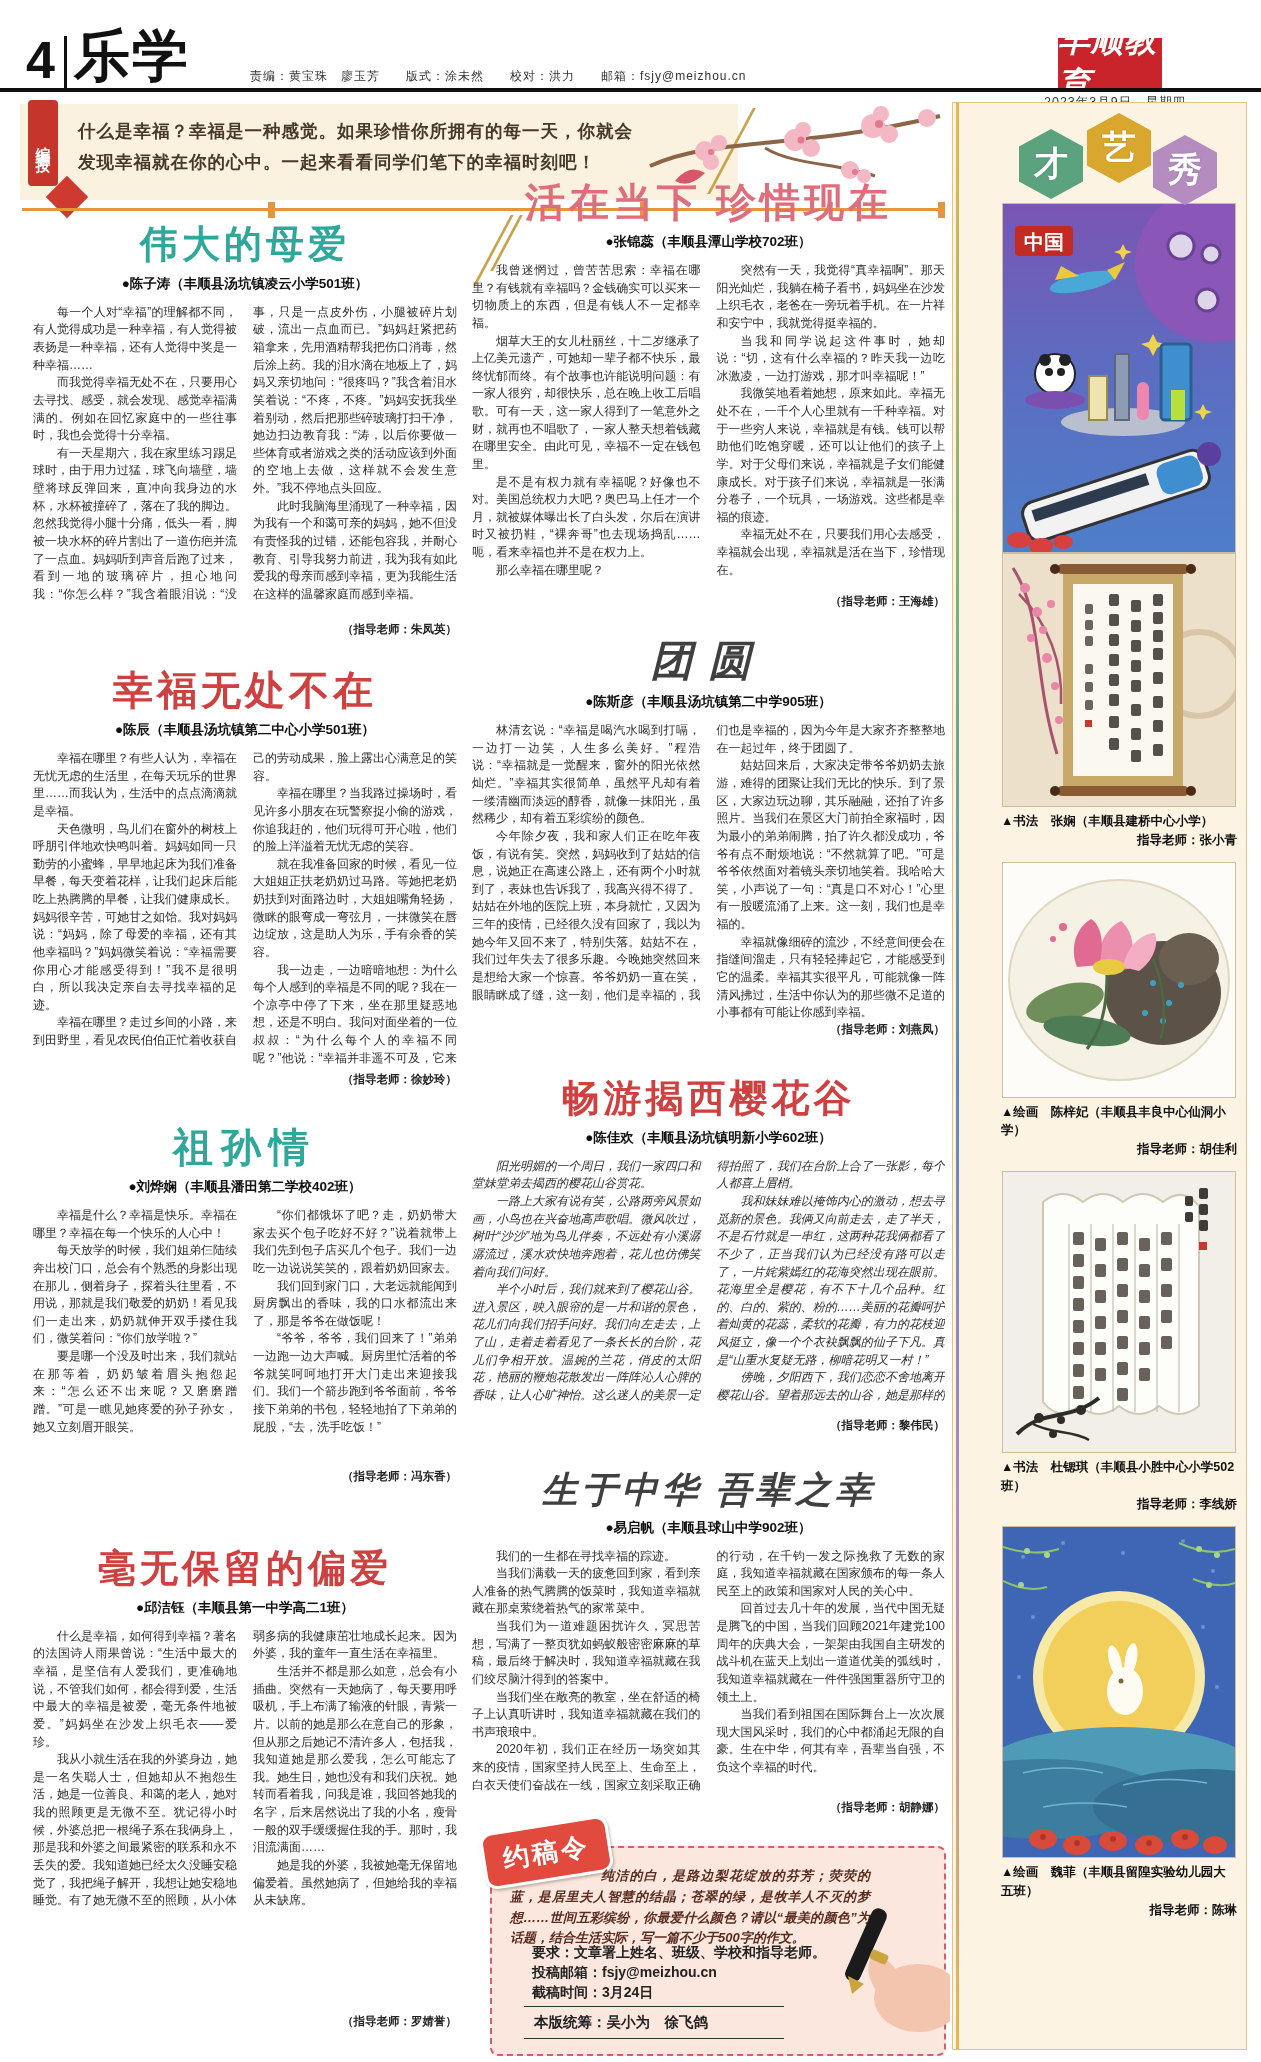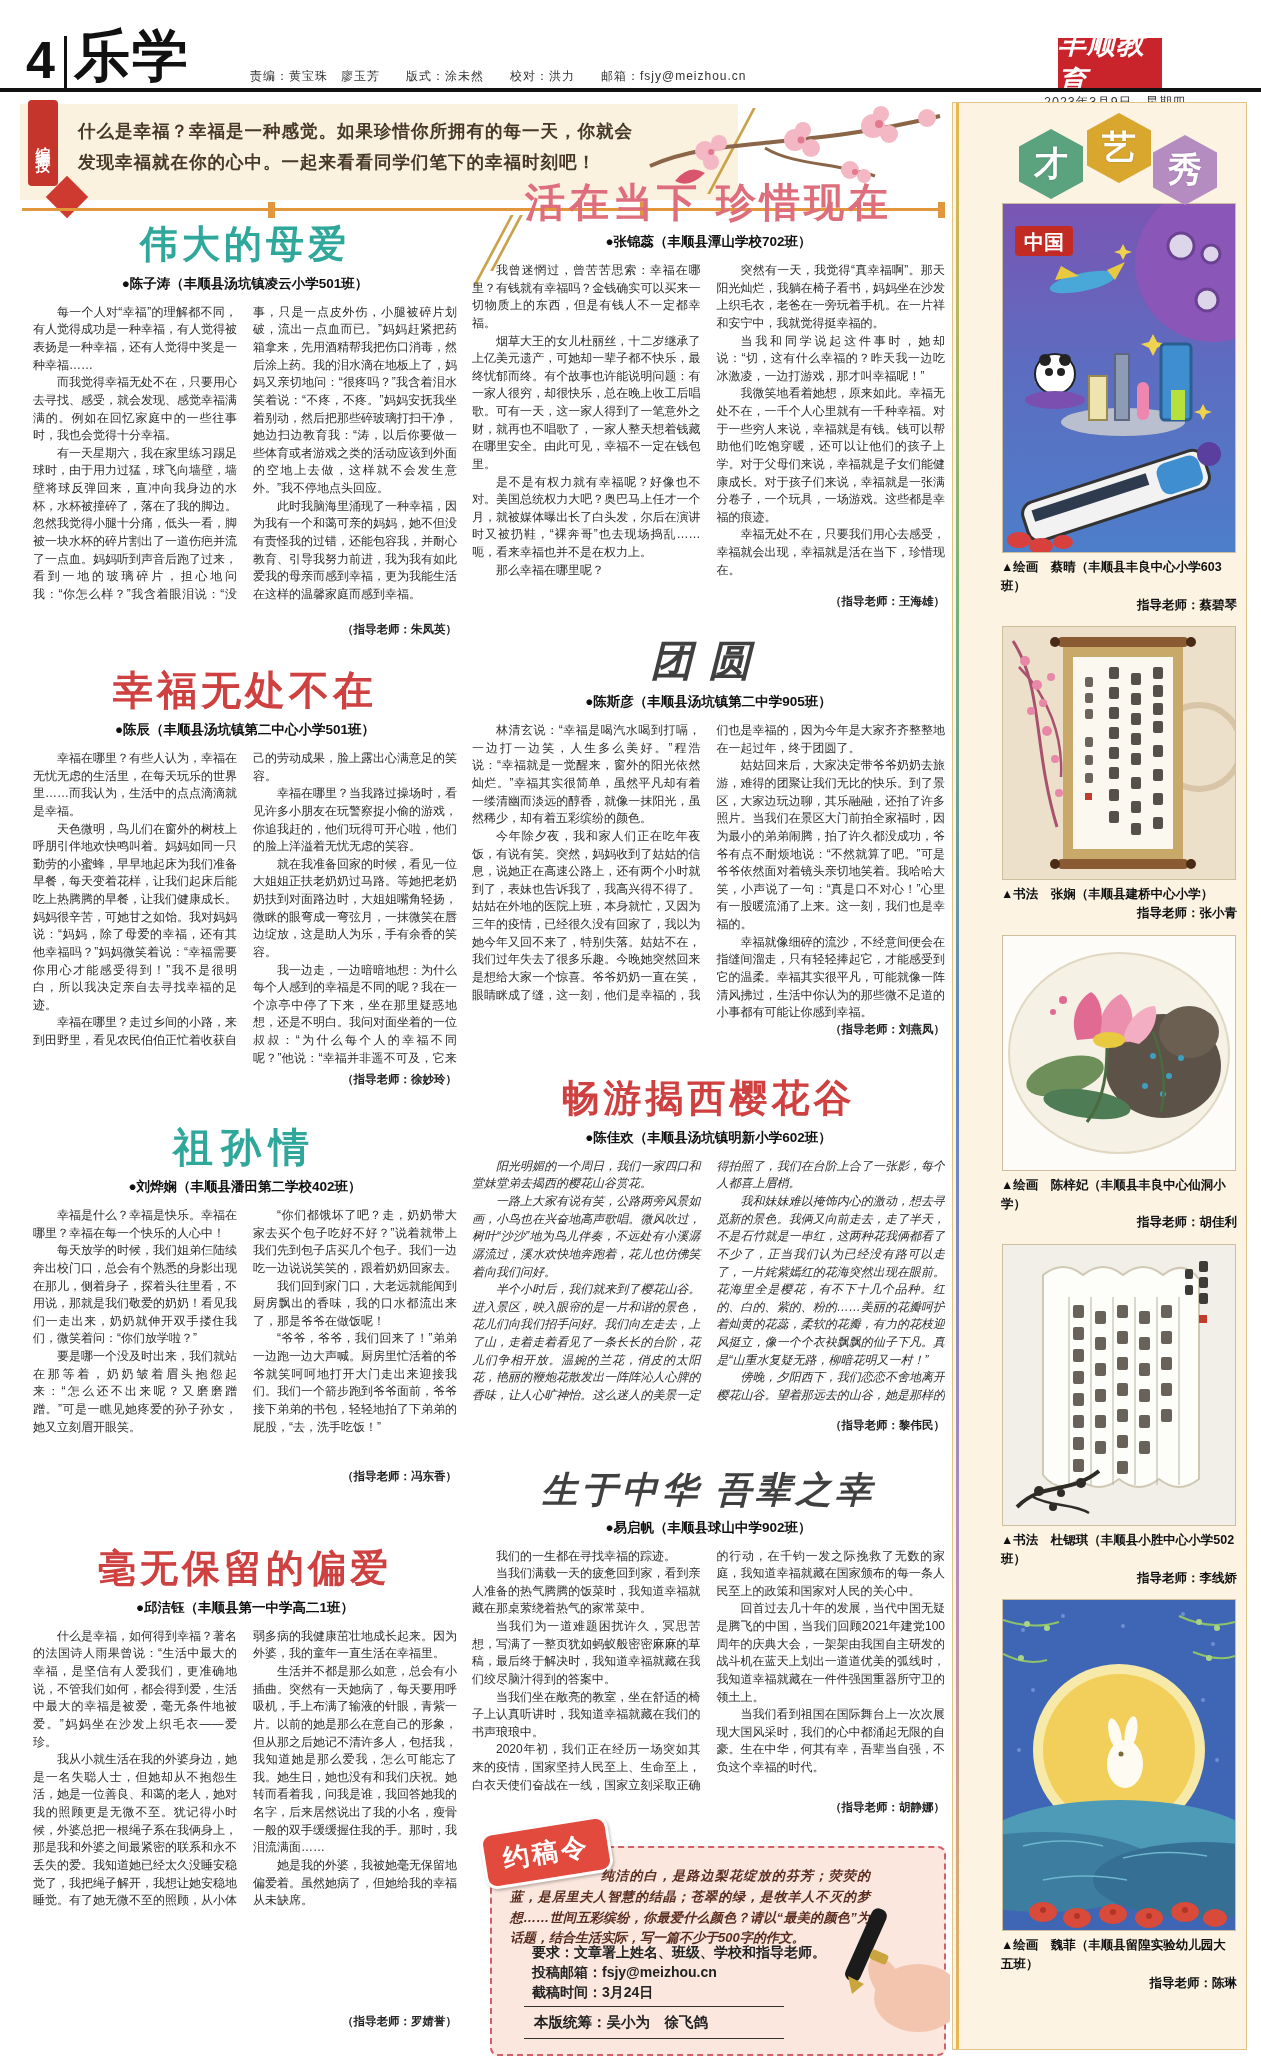--- a/index.html
+++ b/index.html
@@ -4,21 +4,21 @@
 <style>
   html,body{margin:0;padding:0;background:#ffffff;}
   #page{position:relative;width:1261px;height:2062px;background:#fff;overflow:hidden;
         font-family:"Liberation Sans","DejaVu Sans",sans-serif;color:#222;}
   
   .hdr-num{position:absolute;left:26px;top:34px;font-size:52px;font-weight:bold;color:#111;line-height:1;}
   .hdr-bar{position:absolute;left:64px;top:36px;width:3px;height:52px;background:#111;}
   .hdr-sec{position:absolute;left:74px;top:28px;font-size:56px;font-weight:bold;letter-spacing:2px;color:#111;line-height:1;}
   .hdr-credits{position:absolute;left:250px;top:68px;font-size:12px;color:#333;letter-spacing:1px;}
   .masthead{position:absolute;left:1058px;top:38px;width:104px;height:50px;background:#c9242b;color:#fff;
-            display:flex;align-items:center;justify-content:center;font-size:28px;font-weight:bold;
+            display:flex;align-items:center;justify-content:center;font-size:32px;font-weight:bold;
             font-family:"Liberation Serif","DejaVu Serif",serif;font-style:italic;letter-spacing:1px;}
   .hdr-date{position:absolute;left:1044px;top:94px;font-size:12.5px;color:#333;letter-spacing:1px;}
   .hdr-rule{position:absolute;left:0;top:88px;width:1261px;height:4px;background:#111;}
   
   .ed-box{position:absolute;left:20px;top:104px;width:718px;height:96px;background:#faf1df;}
   .ed-tab{position:absolute;left:28px;top:100px;width:30px;height:86px;background:#c5352b;border-radius:4px;
           color:#fff;font-size:15px;font-weight:bold;display:flex;flex-direction:column;align-items:center;
           justify-content:center;line-height:1.6;}
   .ed-diamond{position:absolute;left:52px;top:182px;width:30px;height:30px;background:#cf3a30;transform:rotate(45deg);}
   .ed-text{position:absolute;left:78px;top:116px;width:560px;font-size:17.5px;font-weight:bold;color:#473926;
@@ -298,24 +298,20 @@
           <rect x="30" y="284" width="120" height="12" fill="#2e3a4e"></rect>
           <rect x="160" y="280" width="44" height="32" rx="10" fill="#3f8fd0"></rect>
         </g>
         <circle cx="206" cy="250" r="12" fill="#5a3f9e"></circle>
         <g fill="#d8403e">
           <ellipse cx="16" cy="336" rx="12" ry="8"></ellipse>
             <ellipse cx="38" cy="342" rx="12" ry="8"></ellipse>
             <ellipse cx="60" cy="338" rx="10" ry="7"></ellipse>
         </g>
       </svg>
-      <div class="sb-cap">
-        <span>▲绘画　蔡晴（丰顺县丰良中心小学603班）</span>
-        <span class="cap-teacher">指导老师：蔡碧琴</span>
-      </div>
 
       <svg class="sb-art artwork-frame" width="232" height="252">
         <rect width="232" height="252" fill="#ece0cb"></rect>
         <circle cx="196" cy="120" r="42" fill="none" stroke="#d8c5a8" stroke-width="6"></circle>
         <path d="M10,14 C40,60 30,120 54,200" stroke="#a8526e" stroke-width="3" fill="none"></path>
         <path d="M16,40 C46,70 60,110 58,150" stroke="#a8526e" stroke-width="2.5" fill="none"></path>
         <g fill="#e887a8">
           <circle cx="22" cy="34" r="5"></circle>
             <circle cx="34" cy="58" r="5"></circle>
             <circle cx="28" cy="84" r="4"></circle>

